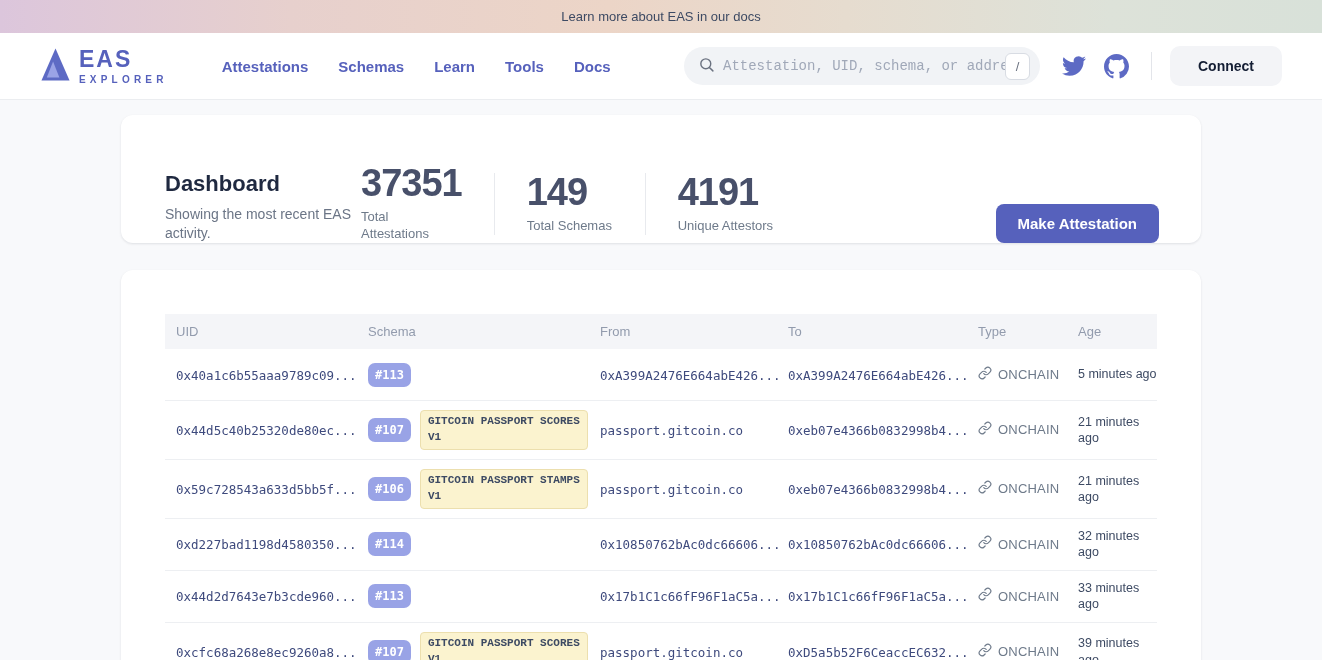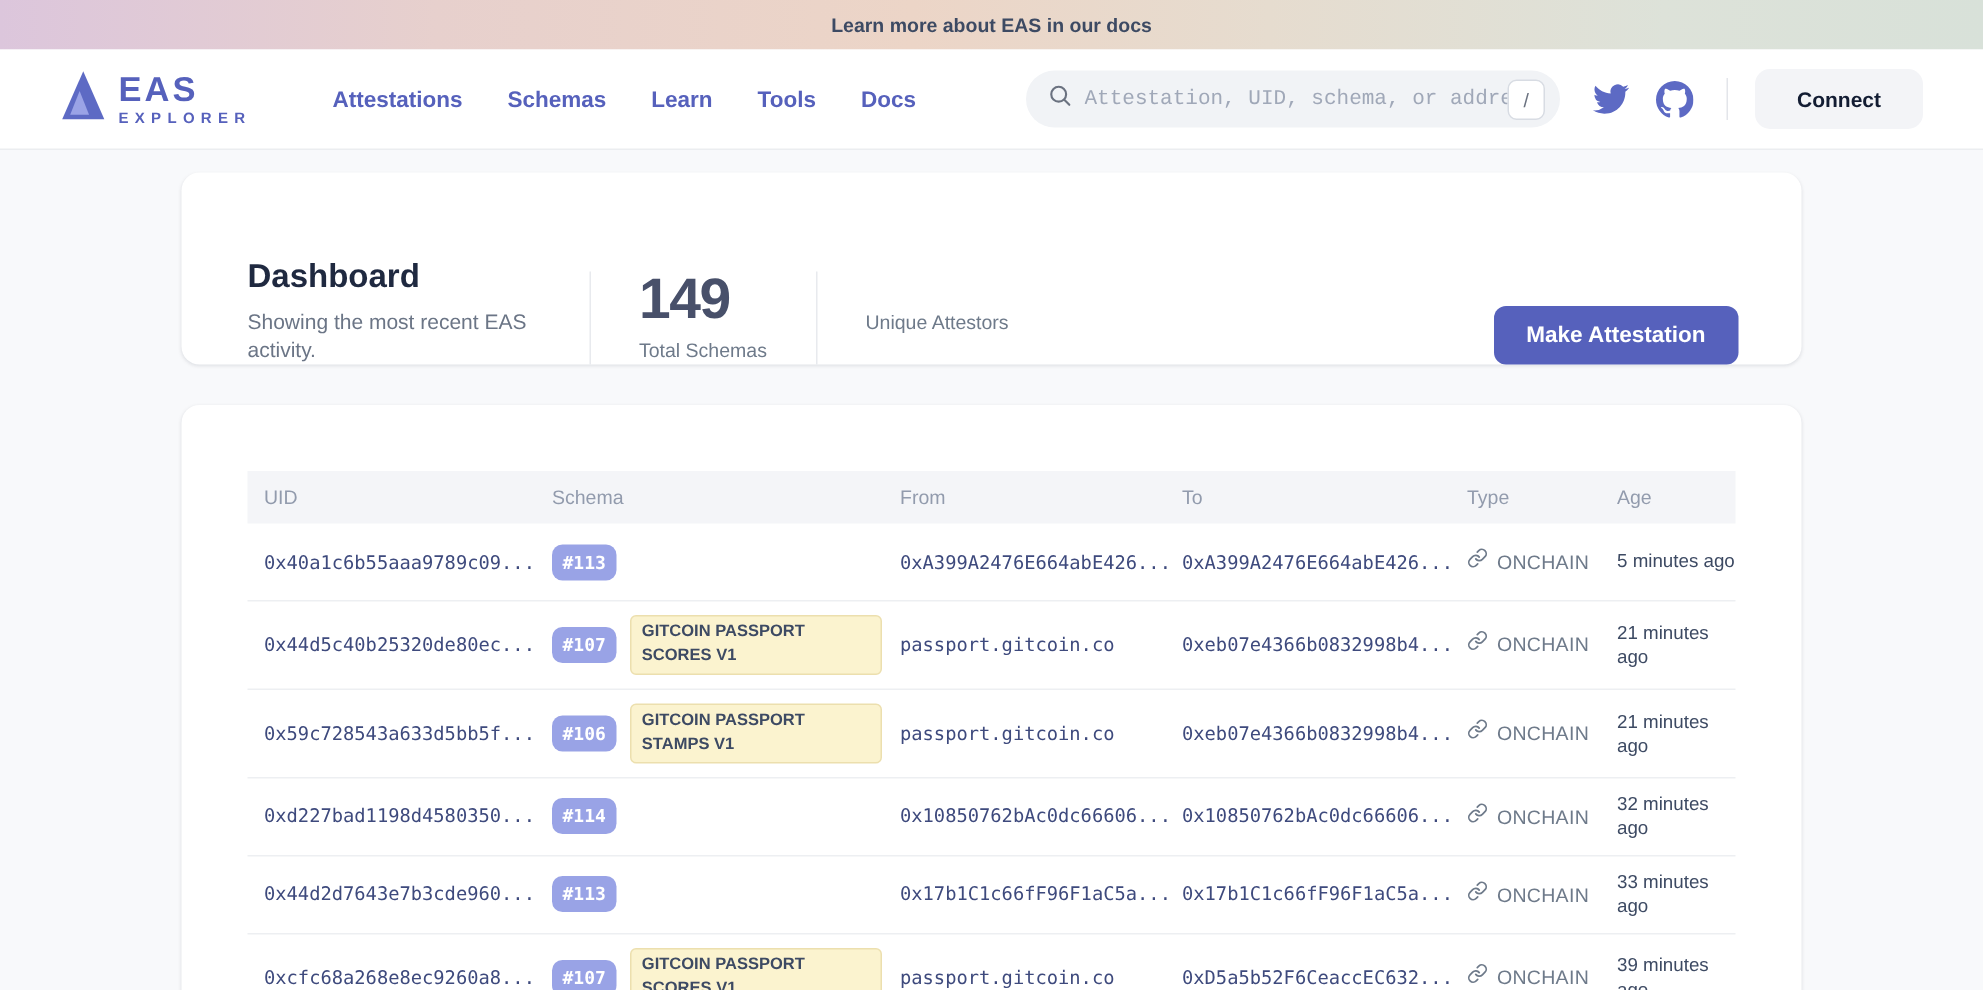--- a/index.html
+++ b/index.html
@@ -7,21 +7,21 @@
     width: 1322px; height: 660px; overflow: hidden;
     font-family: "Liberation Sans", sans-serif;
     background: #f8f9fb;
   }
   
   .banner {
     height: 33px; display: flex; align-items: center; justify-content: center;
     background: linear-gradient(90deg, #dcc6dc 0%, #e7d0cd 22%, #ecd5c7 46%, #e6dccf 64%, #dde2d9 84%, #d8e1d9 100%);
   }
   .banner a {
-    font-size: 13px; font-weight: 700; color: #3d4a63; text-decoration: none;
+    font-size: 13px; font-weight: 400; color: #3d4a63; text-decoration: none;
   }
   
   .header {
     height: 67px; background: #fff; border-bottom: 1px solid #ebedf0;
     display: flex; align-items: center; padding: 0 40px;
   }
   .logo { display: flex; align-items: center; gap: 8px; cursor: pointer; }
   .logo-text { display: flex; flex-direction: column; line-height: 1; }
   .logo-title {
     font-size: 23px; font-weight: 700; letter-spacing: 2px;
@@ -108,21 +108,21 @@
   }
   .schema-cell { display: flex; align-items: center; gap: 9px; }
   .schema-badge {
     background: var(--badge-bg, #99a3e6); color: #fff; border-radius: 7px;
     font-family: "DejaVu Sans Mono", monospace; font-size: 12px; font-weight: 700;
     padding: 5px 7px; cursor: pointer; white-space: nowrap;
   }
   .schema-tag {
     background: var(--tag-bg, #fbf3cf); border: 1px solid var(--tag-border, #ecdfae);
     border-radius: 4px; padding: 3px 7px; max-width: 168px;
-    font-family: Liberation Sans, sans-serif; font-size: 11px; font-weight: 700;
+    font-family: Liberation Mono, monospace; font-size: 11px; font-weight: 700;
     color: #3d4a63; text-transform: uppercase; line-height: 1.45; cursor: pointer;
   }
   .type-cell { display: flex; align-items: center; gap: 6px; color: #6e7a8a; }
   .type-label { font-size: 13px; letter-spacing: .2px; }
   .age-cell { font-size: 12.5px; color: #3d4a63; line-height: 1.3; max-width: 92px; }
 </style>
 </head>
 <body>
 
 <div class="banner">
@@ -180,27 +180,32 @@
   <button class="connect-btn">Connect</button>
 </div>
 
 <div class="container">
   <div class="card dash-card">
     <div class="dash-title-block">
       <div class="dash-title">Dashboard</div>
       <div class="dash-sub">Showing the most recent EAS activity.</div>
     </div>
     <div class="stats">
+        <div class="stat">
+          <span class="stat-value">37351</span>
+          <span class="stat-label narrow">Total Attestations</span>
+        </div>
         <div class="stat-divider"></div>
         <div class="stat">
           <span class="stat-value">149</span>
           <span class="stat-label narrow">Total Schemas</span>
         </div>
         <div class="stat-divider"></div>
         <div class="stat">
+          <span class="stat-value">4191</span>
           <span class="stat-label">Unique Attestors</span>
         </div>
       </div>
     <button class="make-btn">Make Attestation</button>
   </div>
 
   <div class="card table-card">
     <div class="table">
       <div class="trow thead">
           <div class="cell col-uid">UID</div>

